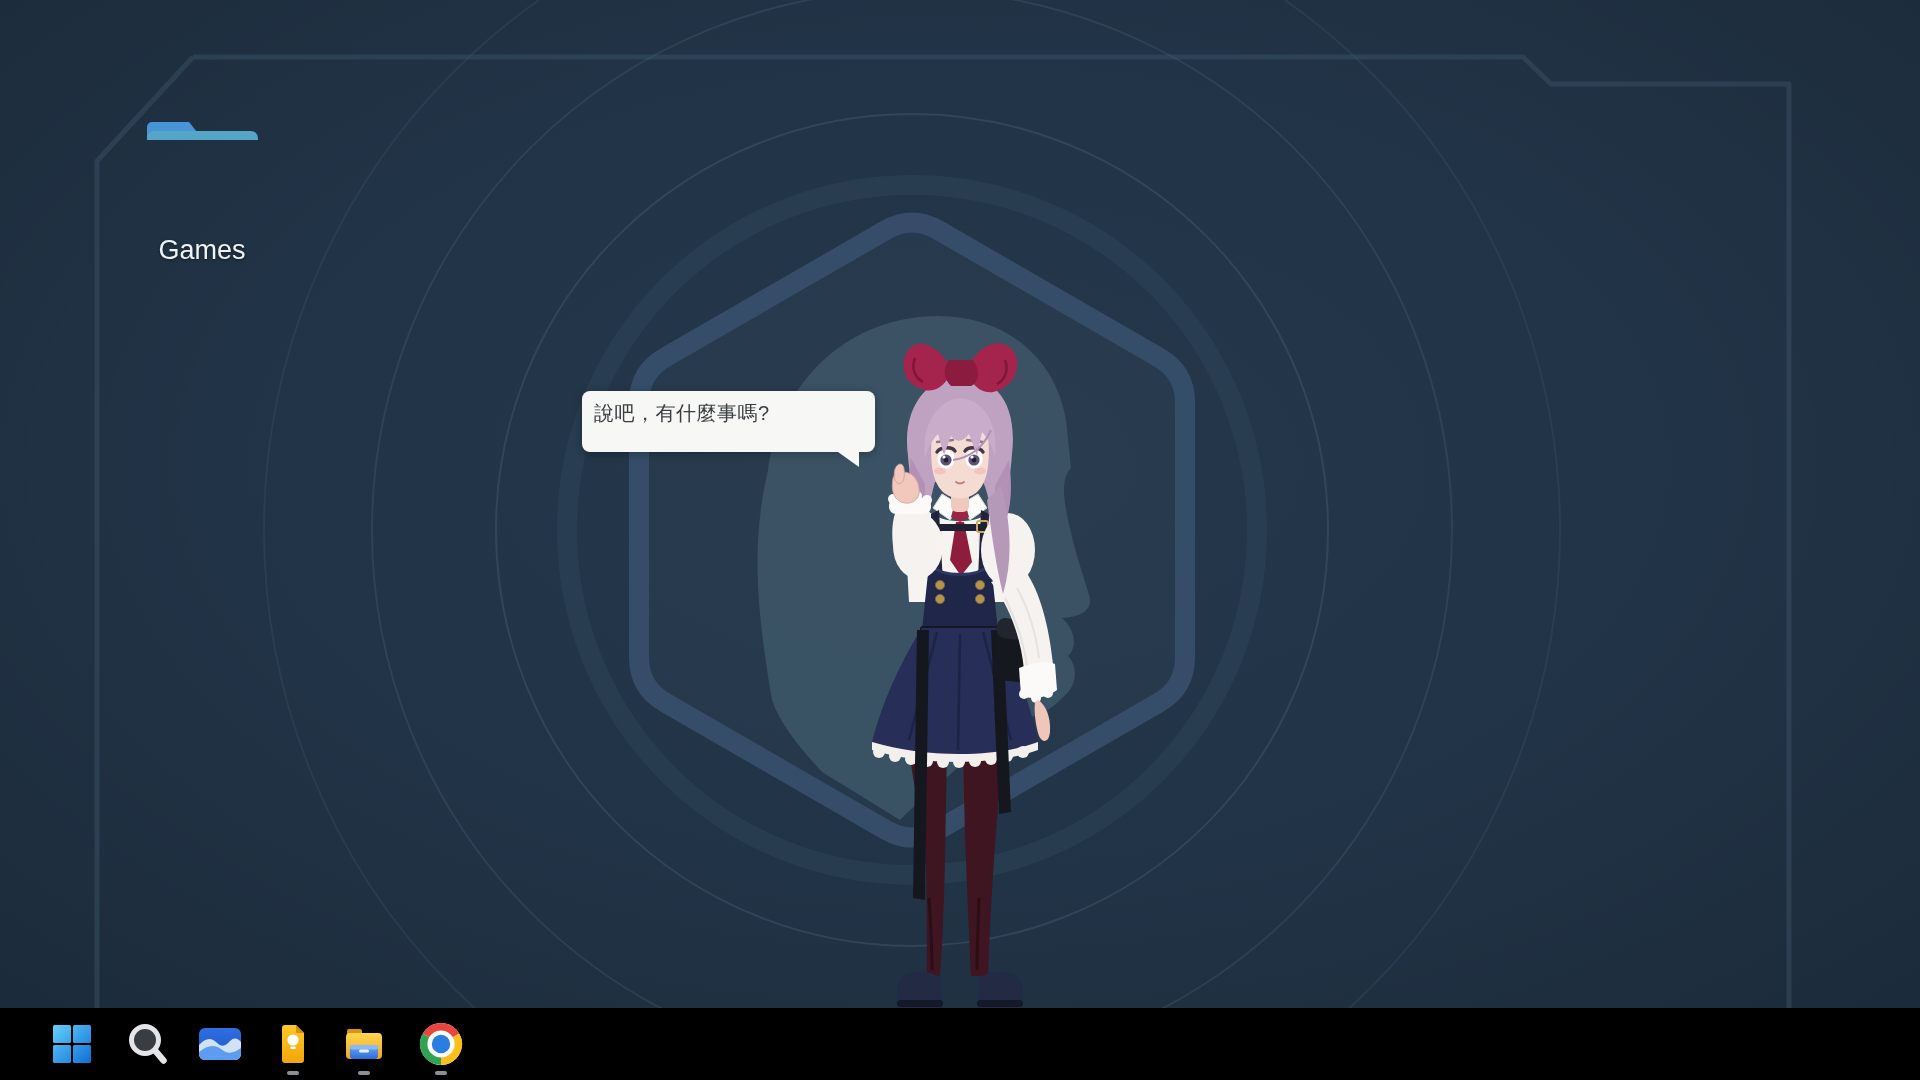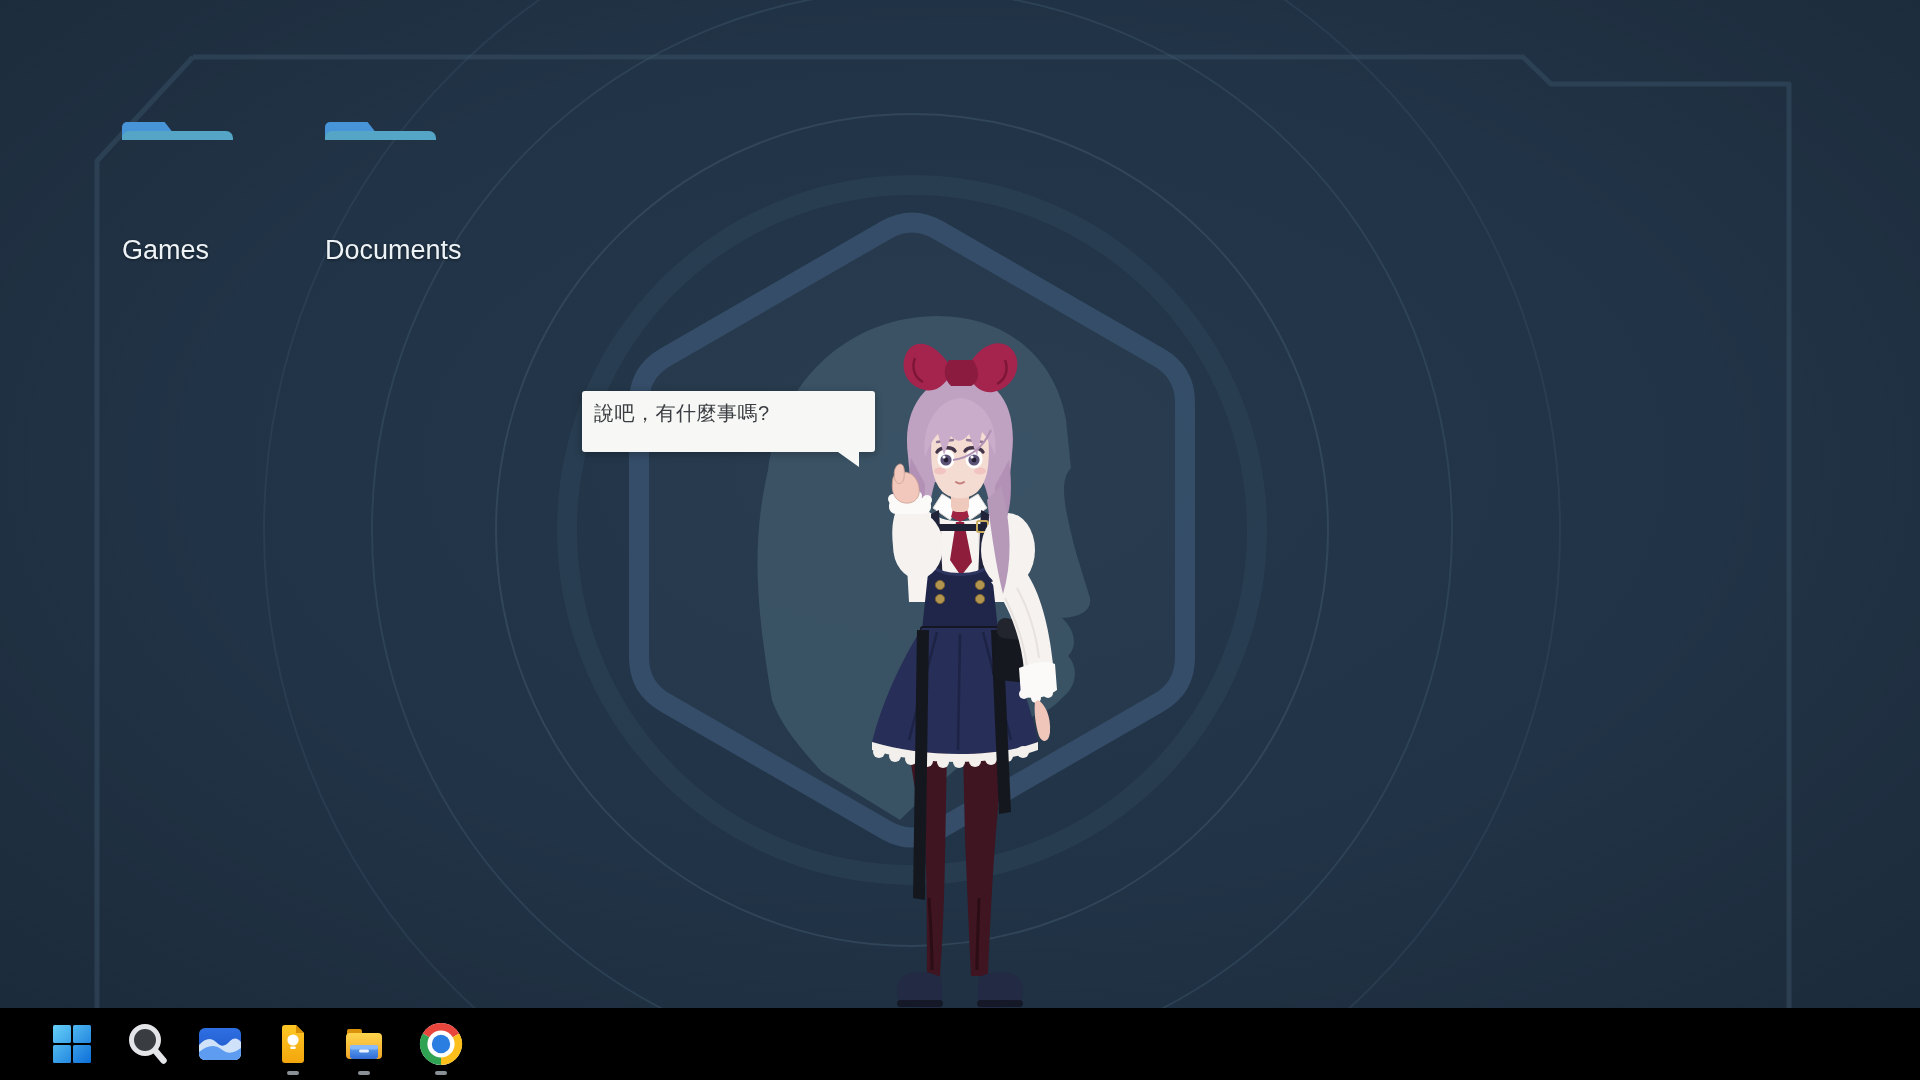--- a/index.html
+++ b/index.html
@@ -7,34 +7,34 @@
   #stage{position:relative;width:1920px;height:1080px;}
 
   
   #desktop{position:absolute;left:0;top:0;width:1920px;height:1008px;
     background:#213346;
     background-image:radial-gradient(ellipse at 50% 46%,rgba(120,160,190,0.05) 0%,rgba(0,0,0,0) 55%,rgba(0,0,0,0.16) 100%);}
   .bg-art{position:absolute;left:0;top:0;}
 
   
   .folder{position:absolute;top:122px;width:160px;display:flex;flex-direction:column;
-    cursor:default;}
+    align-items:center;cursor:default;}
   .folder-icon{width:111px;height:93px;position:relative;}
   .folder-icon .tab{position:absolute;top:0;left:0;width:56px;height:17px;background:#4794d8;
     border-radius:5px 3px 0 0;clip-path:polygon(0 0,76% 0,100% 100%,0 100%);}
   .folder-icon .body{position:absolute;top:9px;left:0;width:111px;height:84px;border-radius:7px;
     background:linear-gradient(180deg,#7accе4 0%,#79cbe4 2%,#6cc0da 60%,#61b5d1 100%);}
   .folder-icon .body::before{content:"";position:absolute;top:0;left:0;right:0;height:9px;
     background:#55a6c6;border-radius:7px 7px 0 0;}
   .folder-label{margin-top:20px;font-size:27px;color:#eef3f6;
     text-shadow:0 1px 3px rgba(0,0,0,.45);}
 
   
   .bubble{position:absolute;left:582px;top:391px;width:293px;height:61px;background:#f7f8f6;
-    border-radius:3px;box-shadow:0 2px 8px rgba(0,0,0,.28);box-sizing:border-box;
+    border-radius:8px;box-shadow:0 2px 8px rgba(0,0,0,.28);box-sizing:border-box;
     padding:9px 12px;}
   .bubble-text{font-size:20px;color:#3a3d41;letter-spacing:.5px;}
   .bubble-tail{position:absolute;right:16px;top:100%;width:0;height:0;
     border-top:15px solid #f7f8f6;border-left:21px solid transparent;}
 
   .char{position:absolute;left:845px;top:338px;}
 
   
   #taskbar{position:absolute;left:0;bottom:0;width:1920px;height:72px;background:#000;}
   .task-btn{position:absolute;top:0;width:46px;height:72px;display:flex;align-items:center;
@@ -72,27 +72,20 @@
            C1062,500 1060,480 1071,468 L1066,420 C1056,360 1008,316 938,316
            C850,316 780,380 768,470 Z"></path>
     </svg>
 
     <div class="folder" style="left:122px">
       <div class="folder-icon">
         <div class="tab"></div>
           <div class="body"></div>
       </div>
       <div class="folder-label">Games</div>
-    </div>
-    <div class="folder" style="left:325px">
-      <div class="folder-icon">
-        <div class="tab"></div>
-          <div class="body"></div>
-      </div>
-      <div class="folder-label">Documents</div>
     </div>
 
     <svg class="char" width="230" height="670" viewBox="0 0 230 670">
 
       <path d="M82,172 C98,187 132,187 148,172 C160,182 167,204 168,228 L166,264 L64,264 L62,228 C63,204 70,182 82,172 Z" fill="#f6f3f1"></path>
       <path d="M96,192 L94,242 M115,196 L115,246 M134,192 L136,242" stroke="#e4dfdd" stroke-width="2" fill="none"></path>
 
       <path d="M97,156 L115,167 L105,182 L88,170 Z" fill="#fdfdfd" stroke="#dcd6d4" stroke-width="1"></path>
       <path d="M133,156 L115,167 L125,182 L142,170 Z" fill="#fdfdfd" stroke="#dcd6d4" stroke-width="1"></path>
 

